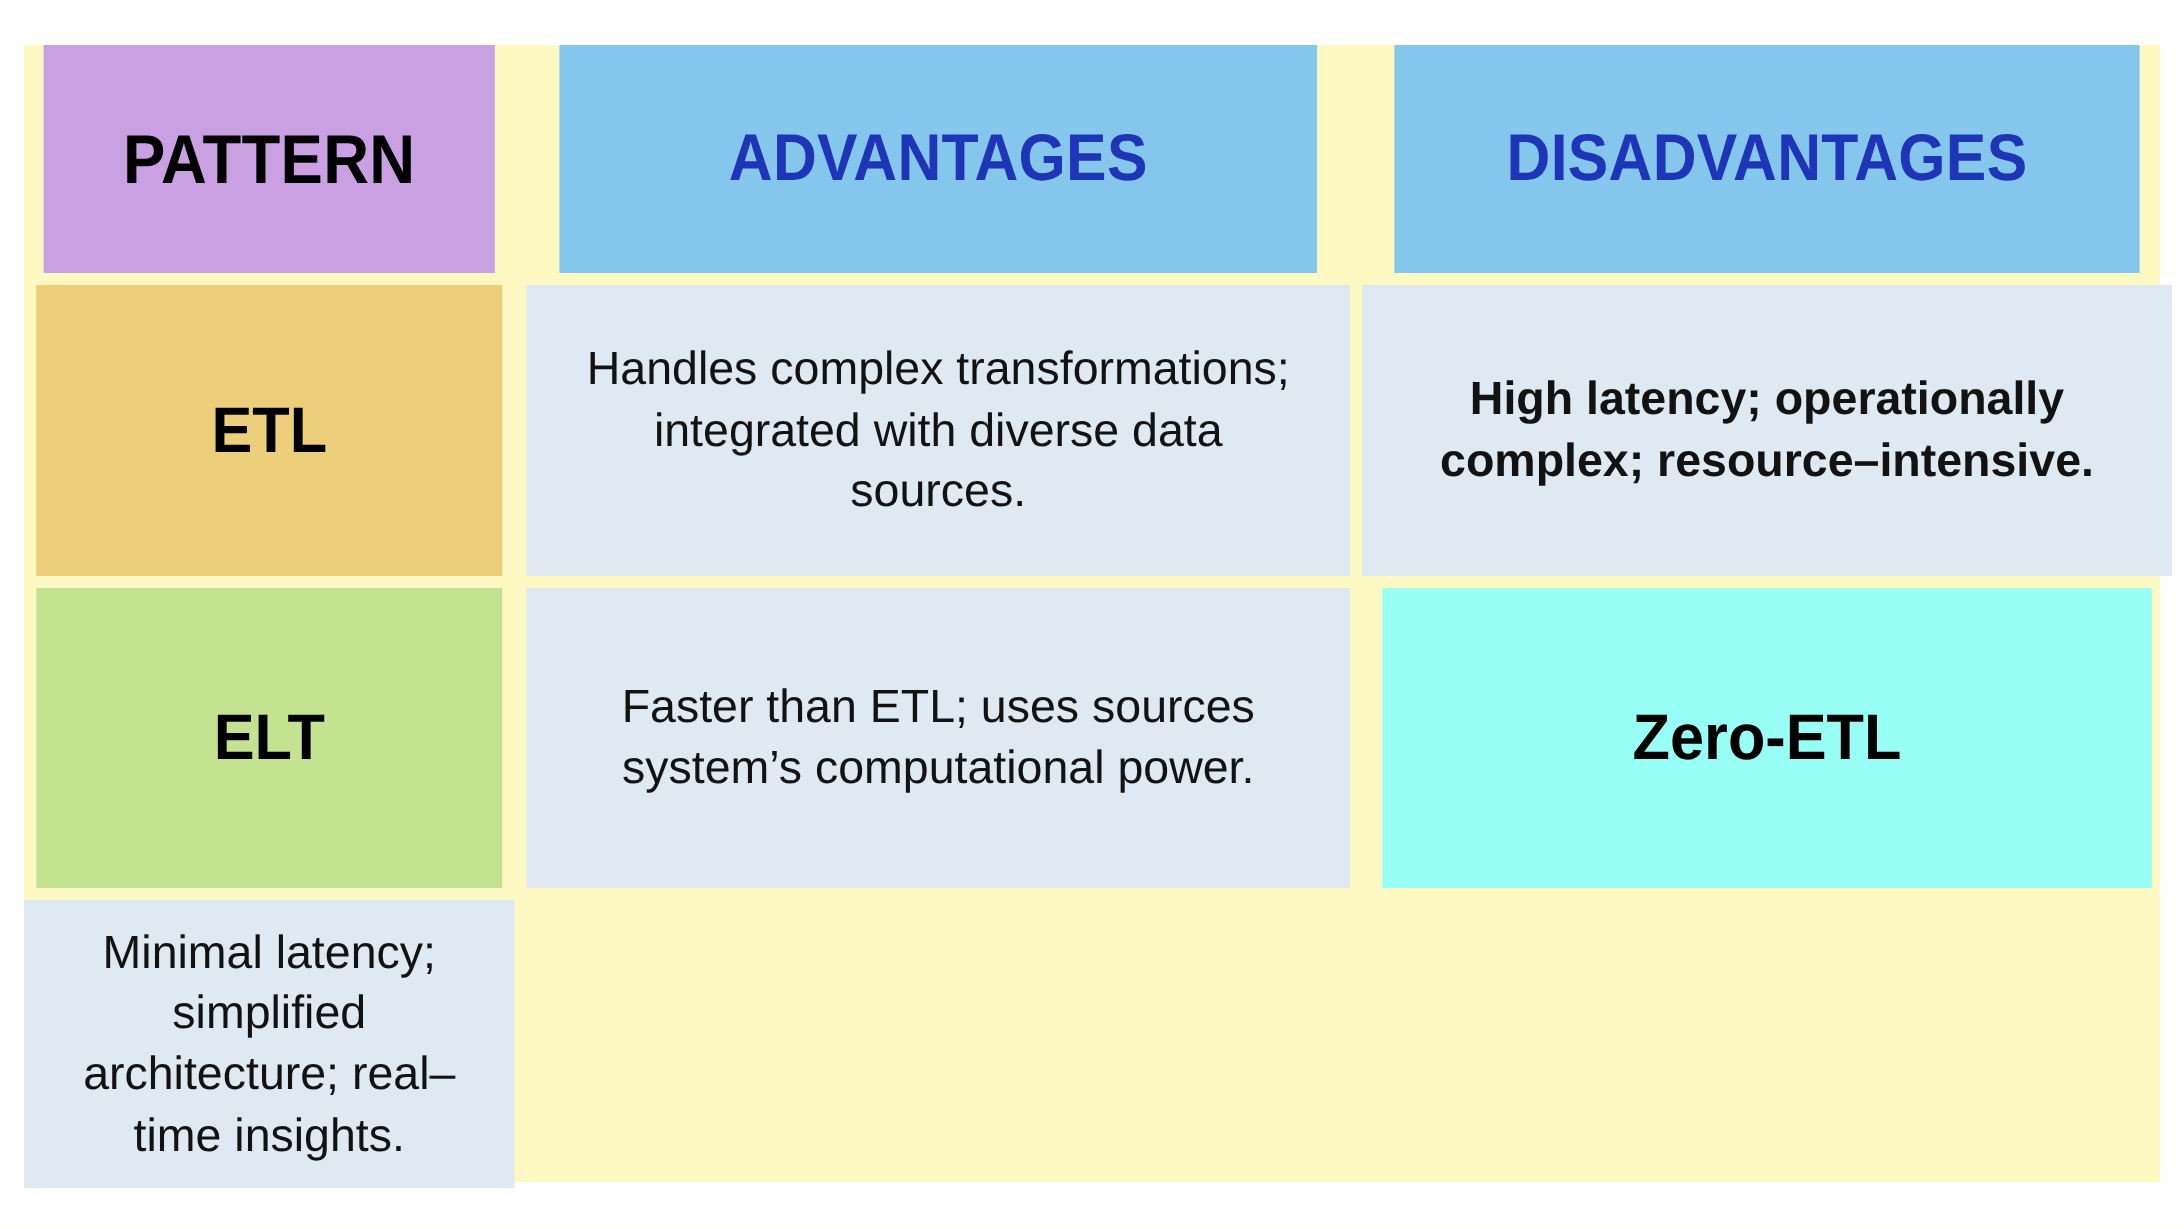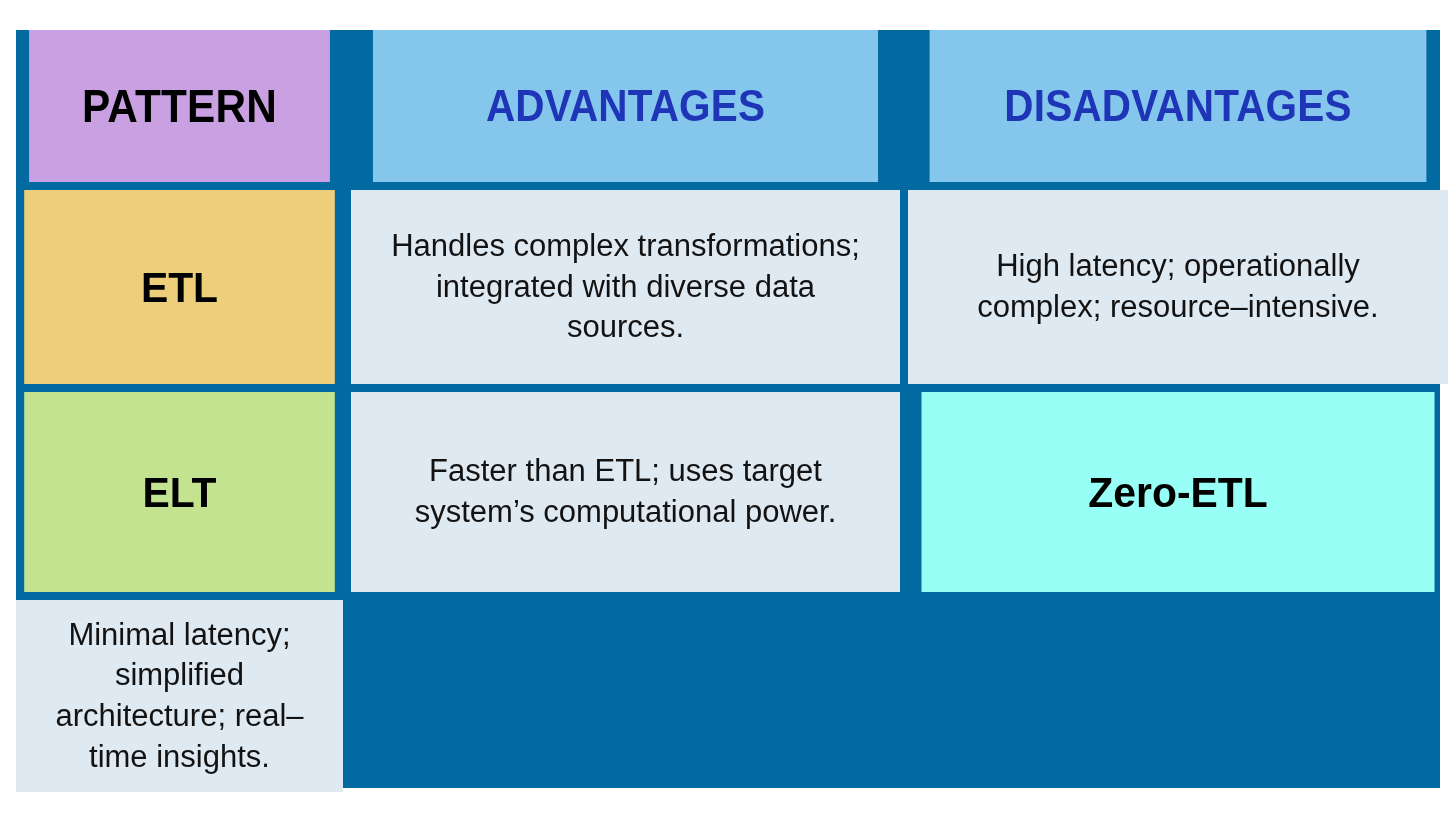--- a/index.html
+++ b/index.html
@@ -18,21 +18,21 @@
     position: absolute;
     left: 16px;
     top: 30px;
     width: 1424px;
     height: 758px;
     display: grid;
     grid-template-columns: 327px 549px 540px;
     grid-template-rows: 152px 194px 200px 192px;
     column-gap: 8px;
     row-gap: 8px;
-    background: #0369a1;
+    background: #fef9c3;
   }
 
   .cell {
     display: flex;
     align-items: center;
     justify-content: center;
     text-align: center;
     box-sizing: border-box;
     overflow: hidden;
   }
@@ -75,21 +75,21 @@
     font-size: 31px;
     line-height: 1.31;
     font-weight: 400;
     padding: 10px 26px;
   }
   .body-cell .txt {
     display: block;
     width: 100%;
   }
   .col-adv .txt   { max-width: 470px; margin: 0 auto; }
-  .col-dis .txt   { max-width: 472px; margin: 16px auto; }
+  .col-dis .txt   { max-width: 472px; margin: 16px auto; font-weight: bold; }
 </style>
 </head>
 <body>
 
 <div id="comparison-table">
 
   <div class="cell head head-pattern">
     <span>PATTERN</span>
   </div>
   <div class="cell head head-blue">
@@ -106,21 +106,21 @@
     <span class="txt">Handles complex transformations; integrated with diverse data sources.</span>
   </div>
   <div class="cell body-cell col-dis">
     <span class="txt">High latency; operationally complex; resource–intensive.</span>
   </div>
 
   <div class="cell pattern-label bg-elt">
     <span>ELT</span>
   </div>
   <div class="cell body-cell col-adv">
-    <span class="txt">Faster than ETL; uses target system’s computational power.</span>
+    <span class="txt">Faster than ETL; uses sources system’s computational power.</span>
   </div>
 
   <div class="cell pattern-label bg-zeroetl">
     <span>Zero-ETL</span>
   </div>
   <div class="cell body-cell col-adv">
     <span class="txt">Minimal latency; simplified architecture; real–time insights.</span>
   </div>
 
 </div>

